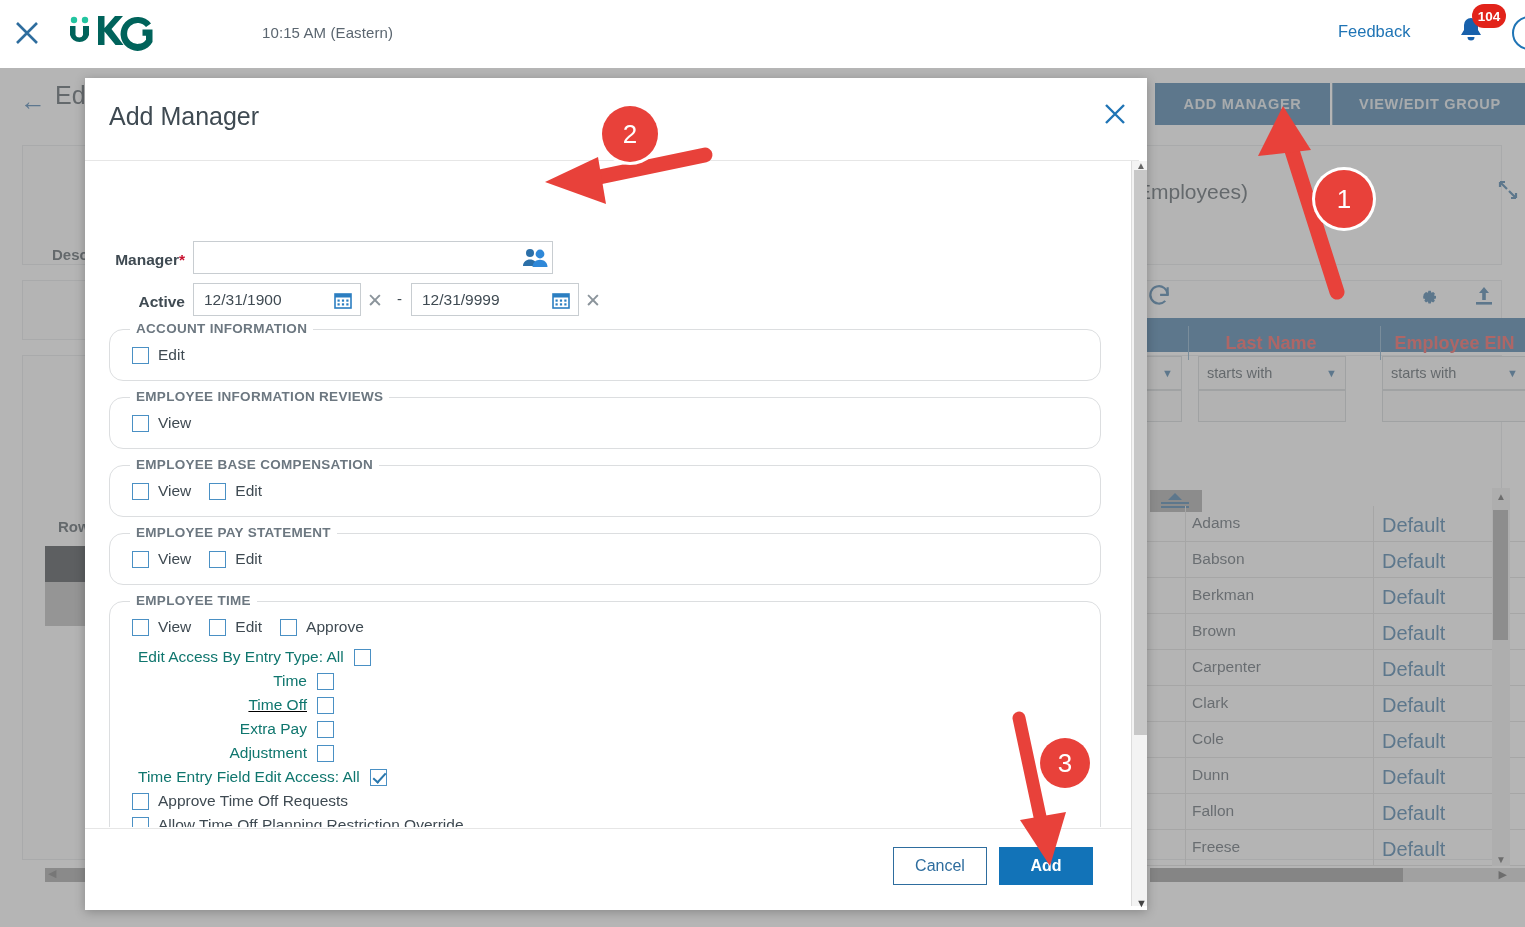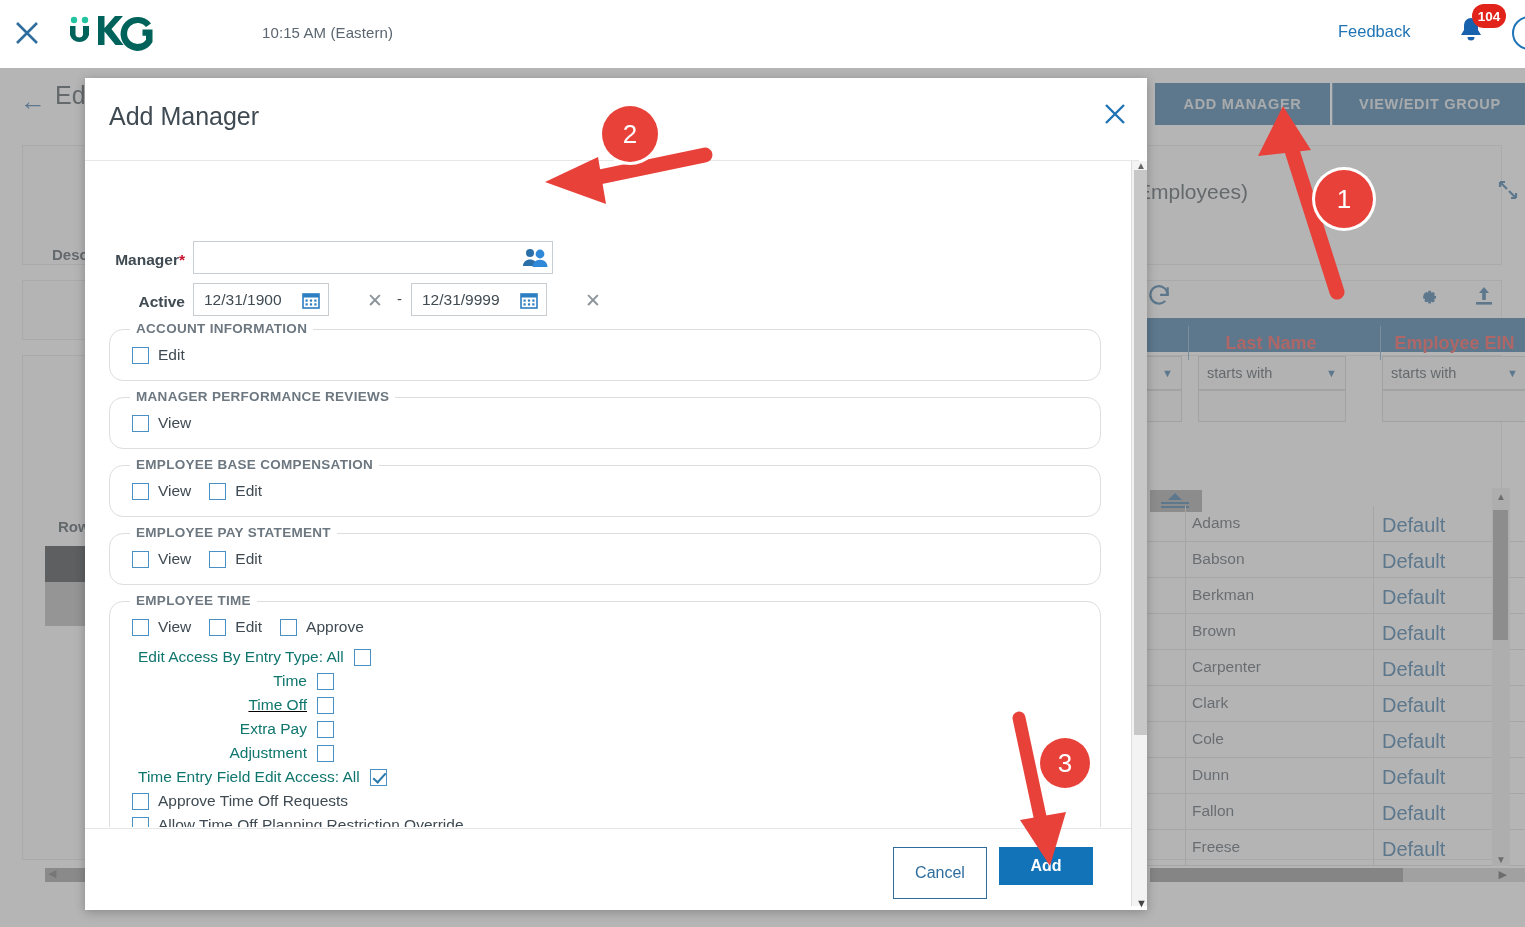--- a/index.html
+++ b/index.html
@@ -244,21 +244,21 @@
   .people-icon {
     position: absolute; left: 412px; top: 5px; width: 28px; height: 24px; cursor: pointer;
   }
 
   .row-active { position: absolute; left: 24px; top: 122px; }
   .lbl-active {
     position: absolute; left: 0px; top: 10px; width: 76px; text-align: right;
     font-size: 15.5px; font-weight: 700; color: #3f4a52;
   }
   .date-box {
-    position: absolute; top: 0; width: 136px; height: 33px;
+    position: absolute; top: 0; width: 168px; height: 33px;
     border: 1px solid #c8cdd1; background: #fff;
   }
   .date-box .dtext {
     position: absolute; left: 10px; top: 7px; font-size: 15.5px; color: #3f4a52;
   }
   .cal-icon { position: absolute; right: 8px; top: 7px; width: 18px; height: 18px; cursor: pointer; }
   #date-from { left: 84px; }
   #date-to   { left: 302px; }
   .clear-x {
     position: absolute; top: 6px; font-size: 19px; color: #8b949b; cursor: pointer;
@@ -290,21 +290,21 @@
   .cb-label {
     font-size: 15.5px; color: #3f4a52; margin-left: 9px; margin-right: 18px; white-space: nowrap;
   }
   .plain-label { font-size: 15.5px; color: #0f766e; white-space: nowrap; }
 
   .modal-footer {
     position: absolute; left: 0; top: 750px; width: 1046px; height: 82px;
     background: #fff; border-top: 1px solid #e6e6e6;
   }
   .btn-cancel {
-    position: absolute; left: 808px; top: 18px; width: 94px; height: 52px;
+    position: absolute; left: 808px; top: 18px; width: 94px; height: 38px;
     border: 1px solid #2e6d9e; background: #fff; color: #2e6d9e;
     font-size: 16px; display: flex; align-items: center; justify-content: center;
     cursor: pointer;
   }
   .btn-add {
     position: absolute; left: 914px; top: 18px; width: 94px; height: 38px;
     background: #1273b8; color: #fff; border: none;
     font-size: 16px; font-weight: 700;
     display: flex; align-items: center; justify-content: center; cursor: pointer;
   }
@@ -569,21 +569,21 @@
           <div class="fset" style="top: 168px; height: 52px;">
             <div class="fset-legend">ACCOUNT INFORMATION</div>
             <div class="cbrow" style="left: 22px; top: 16px;">
               <span style="display: inline-flex; align-items: center;">
                 <span class="cb"></span>
                 <span class="cb-label">Edit</span>
               </span>
             </div>
           </div>
           <div class="fset" style="top: 236px; height: 52px;">
-            <div class="fset-legend">MANAGER PERFORMANCE REVIEWS</div>
+            <div class="fset-legend">EMPLOYEE INFORMATION REVIEWS</div>
             <div class="cbrow" style="left: 22px; top: 16px;">
               <span style="display: inline-flex; align-items: center;">
                 <span class="cb"></span>
                 <span class="cb-label">View</span>
               </span>
             </div>
           </div>
           <div class="fset" style="top: 304px; height: 52px;">
             <div class="fset-legend">EMPLOYEE BASE COMPENSATION</div>
             <div class="cbrow" style="left: 22px; top: 16px;">

